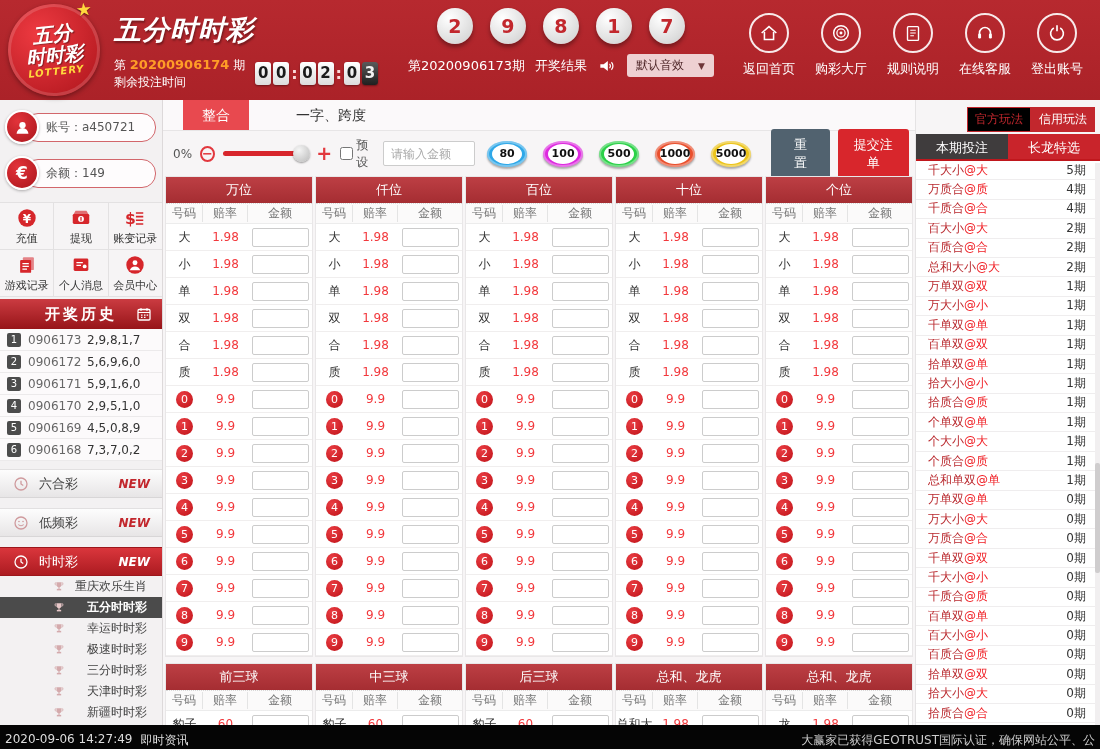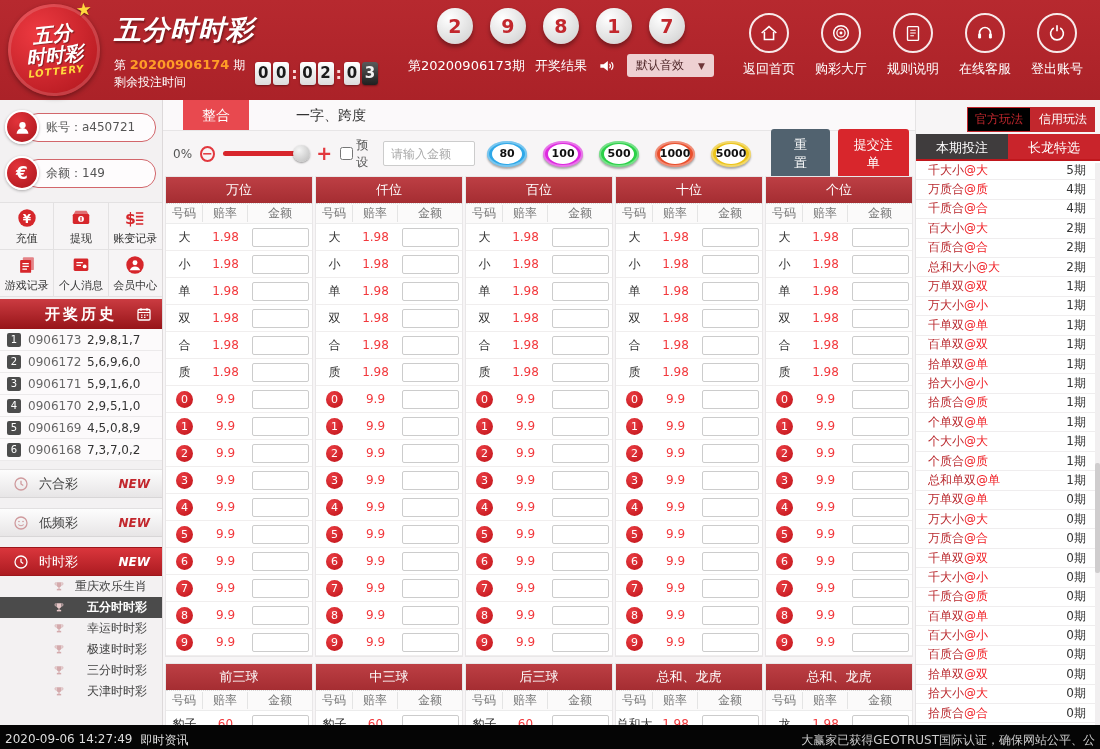--- a/index.html
+++ b/index.html
@@ -430,20 +430,29 @@
             <span class="s-label">三分时时彩</span>
           </div>
           <div class="sub-item">
             <span class="s-icon"><svg viewBox="0 0 24 24">
                 <path d="M8 4h8v4.5a4 4 0 0 1-8 0z" fill="currentColor"></path>
                 <path d="M8 5H5.2a3.2 3.2 0 0 0 3.2 4M16 5h2.8a3.2 3.2 0 0 1-3.2 4" fill="none" stroke="currentColor" stroke-width="1.3"></path>
                 <rect x="11" y="12" width="2" height="3.2" fill="currentColor"></rect>
                 <rect x="8.3" y="15.2" width="7.4" height="2.6" fill="currentColor"></rect>
               </svg></span>
             <span class="s-label">天津时时彩</span>
+          </div>
+          <div class="sub-item">
+            <span class="s-icon"><svg viewBox="0 0 24 24">
+                <path d="M8 4h8v4.5a4 4 0 0 1-8 0z" fill="currentColor"></path>
+                <path d="M8 5H5.2a3.2 3.2 0 0 0 3.2 4M16 5h2.8a3.2 3.2 0 0 1-3.2 4" fill="none" stroke="currentColor" stroke-width="1.3"></path>
+                <rect x="11" y="12" width="2" height="3.2" fill="currentColor"></rect>
+                <rect x="8.3" y="15.2" width="7.4" height="2.6" fill="currentColor"></rect>
+              </svg></span>
+            <span class="s-label">新疆时时彩</span>
           </div>
         </div>
     </aside>
 
     <section class="main">
       <div class="tabbar">
           <div class="tab active">整合</div>
           <div class="tab">一字、跨度</div>
         </div>
       <div class="controls">

